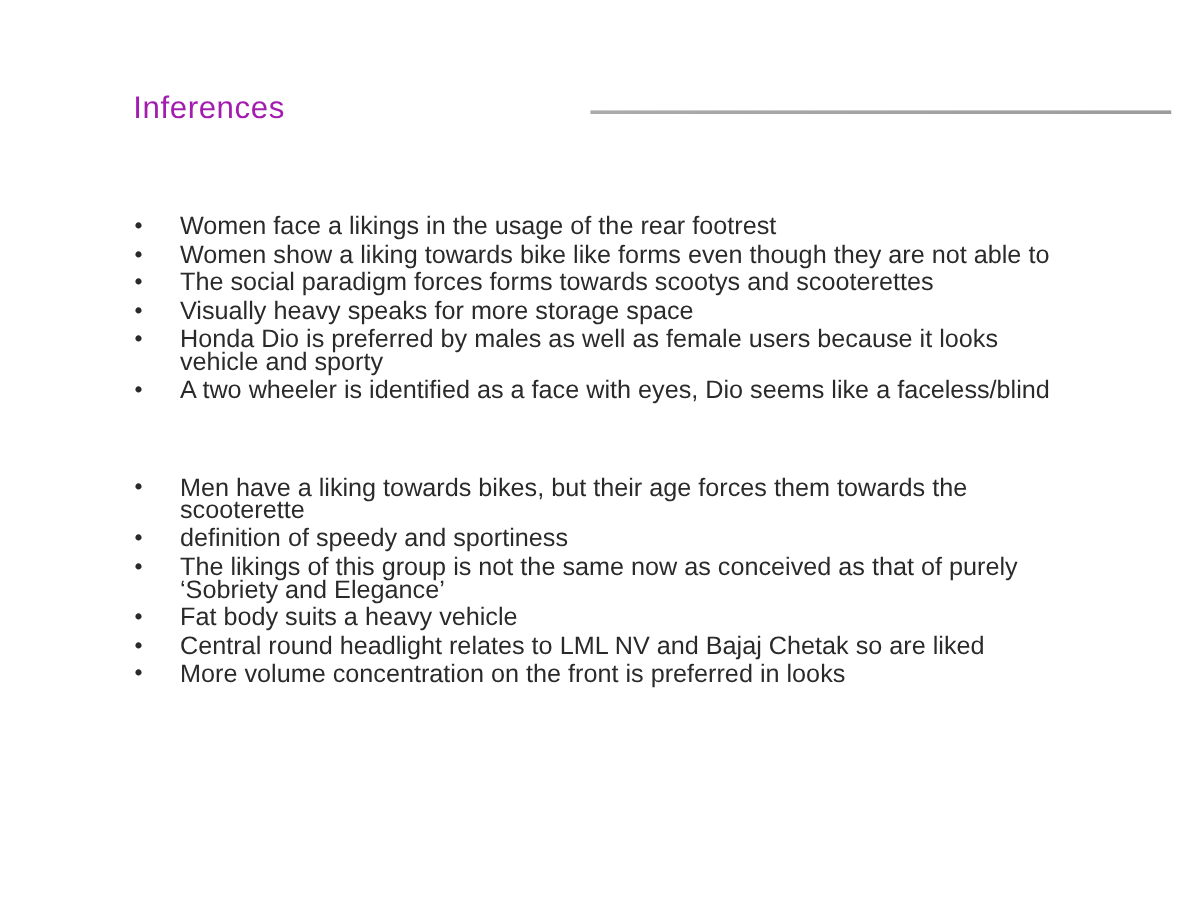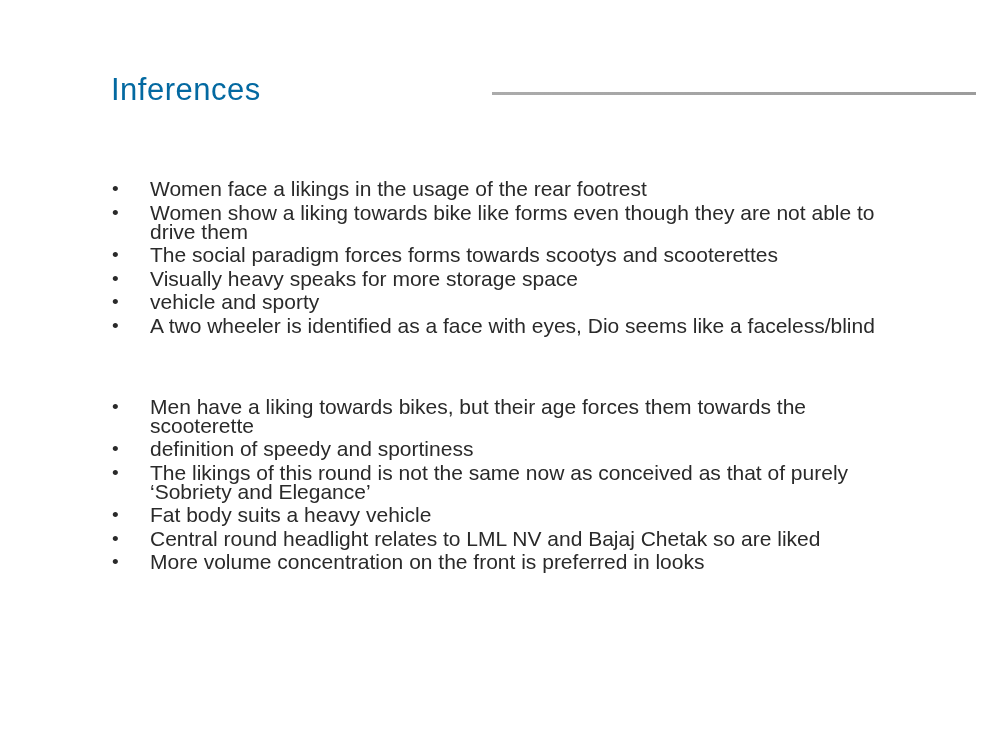--- a/index.html
+++ b/index.html
@@ -9,25 +9,25 @@
     height: 750px;
     background: #ffffff;
     overflow: hidden;
     font-family: "Liberation Sans", sans-serif;
   }
   .slide-title {
     position: absolute;
     left: 111px;
     top: 74px;
     margin: 0;
-    font-size: 31px;
+    font-size: 26px;
     font-weight: 400;
     letter-spacing: 0.5px;
     line-height: 31px;
-    color: #0369a1;
+    color: #a21caf;
   }
   .title-rule {
     position: absolute;
     left: 492px;
     top: 92px;
     width: 484px;
     height: 3px;
     background: linear-gradient(to right, #ababab, #9c9c9c);
   }
   .content {
@@ -74,53 +74,53 @@
   <div class="content">
 
     <ul class="bullets">
       <li>
         <span class="marker">•</span>
         <span class="ln">Women face a likings in the usage of the rear footrest</span>
       </li>
       <li>
         <span class="marker">•</span>
         <span class="ln">Women show a liking towards bike like forms even though they are not able to</span>
-        <span class="ln">drive them</span>
       </li>
       <li>
         <span class="marker">•</span>
         <span class="ln">The social paradigm forces forms towards scootys and scooterettes</span>
       </li>
       <li>
         <span class="marker">•</span>
         <span class="ln">Visually heavy speaks for more storage space</span>
       </li>
       <li>
         <span class="marker">•</span>
+        <span class="ln">Honda Dio is preferred by males as well as female users because it looks</span>
         <span class="ln">vehicle and sporty</span>
       </li>
       <li>
         <span class="marker">•</span>
         <span class="ln">A two wheeler is identified as a face with eyes, Dio seems like a faceless/blind</span>
       </li>
     </ul>
 
     <ul class="bullets">
       <li>
         <span class="marker">•</span>
         <span class="ln">Men have a liking towards bikes, but their age forces them towards the</span>
         <span class="ln">scooterette</span>
       </li>
       <li>
         <span class="marker">•</span>
         <span class="ln">definition of speedy and sportiness</span>
       </li>
       <li>
         <span class="marker">•</span>
-        <span class="ln">The likings of this round is not the same now as conceived as that of purely</span>
+        <span class="ln">The likings of this group is not the same now as conceived as that of purely</span>
         <span class="ln">‘Sobriety and Elegance’</span>
       </li>
       <li>
         <span class="marker">•</span>
         <span class="ln">Fat body suits a heavy vehicle</span>
       </li>
       <li>
         <span class="marker">•</span>
         <span class="ln">Central round headlight relates to LML NV and Bajaj Chetak so are liked</span>
       </li>

